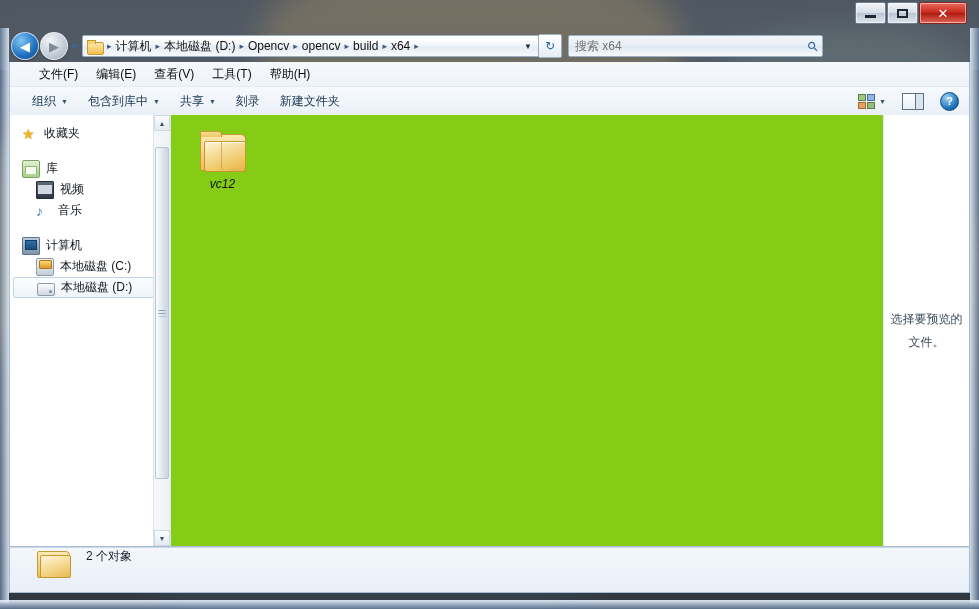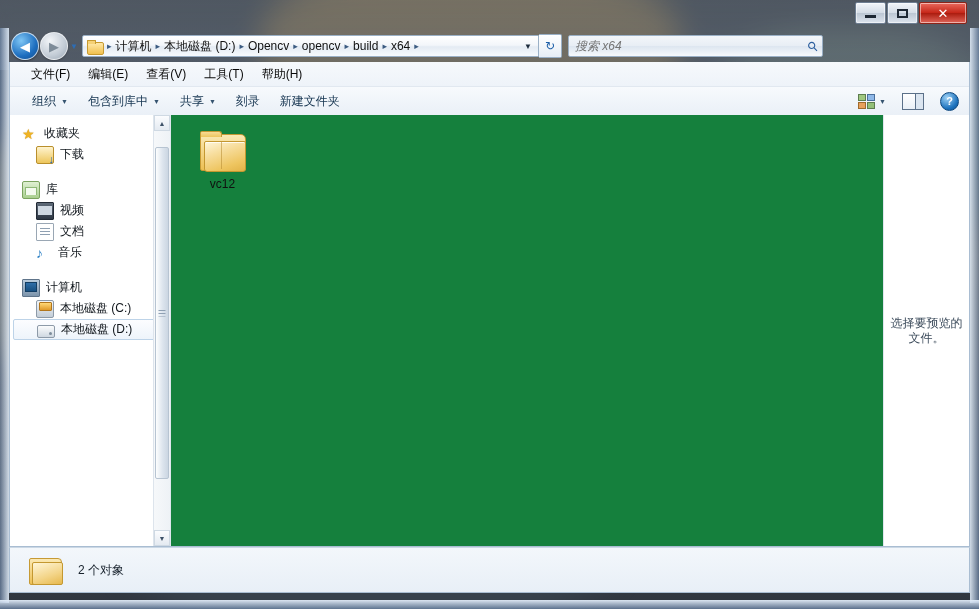--- a/index.html
+++ b/index.html
@@ -91,29 +91,29 @@
     border-radius:0 2px 2px 0;
     background:linear-gradient(180deg,#ffffff,#e6edf5);
     display:flex;align-items:center;justify-content:center;color:#1d5fa8;font-size:12px;}
   #search-box{
     margin-left:6px;width:255px;height:22px;
     border:1px solid #9ab0c6;border-radius:2px;
     background:linear-gradient(180deg,#f3f6fa 0%,#e8eef5 48%,#dde6f0 52%,#f6f9fc 100%);
     display:flex;align-items:center;box-sizing:border-box;padding:0 4px;
   }
   #search-input{flex:1;border:none;outline:none;background:transparent;font-size:12px;color:#8b8b8b;
-    font-family:"Liberation Sans","DejaVu Sans",sans-serif;font-style:italic;}
+    font-family:"Liberation Sans","DejaVu Sans",sans-serif;}
   .search-icon{color:#2c5f9e;font-size:13px;transform:rotate(-45deg);}
   
   #client{
     position:absolute;left:9px;top:62px;width:961px;height:485px;
     background:#fff;border:1px solid #a9bdd2;border-top:none;box-sizing:border-box;
   }
   #menubar{height:24px;background:linear-gradient(180deg,#f6f9fc,#eef3f9);
-    display:flex;align-items:center;padding-left:12px;border-bottom:1px solid #e1e8f0;}
+    display:flex;align-items:center;padding-left:20px;border-bottom:1px solid #e1e8f0;}
   .menu-item{padding:3px 9px;font-size:12px;color:#0a0a0a;cursor:default;}
   #cmdbar{height:28px;background:linear-gradient(180deg,#f7fafd 0%,#eaf0f7 100%);
     display:flex;align-items:center;padding-left:12px;border-bottom:1px solid #c9d7e5;}
   .cmd-item{padding:4px 10px;font-size:12px;color:#14334f;display:flex;align-items:center;gap:5px;cursor:default;}
   .cmd-caret{font-size:7px;color:#35536f;}
   #cmd-right{margin-left:auto;display:flex;align-items:center;padding-right:10px;gap:4px;}
   .view-icon{width:17px;height:15px;display:grid;grid-template-columns:1fr 1fr;grid-template-rows:1fr 1fr;gap:1px;}
   .view-icon i{display:block;border:1px solid #5d7d4f;}
   .view-icon i:nth-child(1){background:#9ec77f;}
   .view-icon i:nth-child(2){background:#8fb8e8;border-color:#4a6f9c;}
@@ -175,45 +175,45 @@
     background:linear-gradient(90deg,#f6f8fa,#eef2f6);border-left:1px solid #dde4ec;}
   .sb-btn{height:16px;display:flex;align-items:center;justify-content:center;
     background:linear-gradient(180deg,#fbfcfe,#e4eaf1);border:1px solid #cfd9e3;box-sizing:border-box;color:#3e5268;font-size:7px;}
   #nav-thumb{position:absolute;left:1px;right:1px;top:32px;height:330px;
     background:linear-gradient(90deg,#fdfefe,#dde5ee 55%,#cbd6e2);
     border:1px solid #b7c4d2;border-radius:2px;}
   #nav-thumb .grip{position:absolute;left:50%;top:50%;transform:translate(-50%,-50%);
     width:7px;height:7px;background:repeating-linear-gradient(0deg,#8fa0b3 0 1px,transparent 1px 3px);}
   #nav-scroll .sb-btn.bottom{position:absolute;bottom:0;left:0;right:0;}
   
-  #filelist{flex:1;position:relative;background:#15803d;padding:10px 0 0 14px;}
+  #filelist{flex:1;position:relative;background:#84cc16;padding:10px 0 0 14px;font-style:italic;}
   .tile{width:75px;display:inline-block;vertical-align:top;text-align:center;padding:6px 2px 4px;margin-right:4px;position:relative;cursor:default;box-sizing:border-box;}
   .tile.hover{background:#f2f7fd;border:1px solid #bcd6ef;border-radius:3px;padding:5px 1px 3px;}
   .folder-ico{width:50px;height:42px;margin:0 auto 4px;position:relative;}
   .folder-ico .back{position:absolute;left:2px;top:3px;width:44px;height:35px;border-radius:2px 5px 2px 2px;
     background:linear-gradient(180deg,#fbe9b4,#edc054);border:1px solid #c69a34;}
   .folder-ico .tab{position:absolute;left:2px;top:0px;width:20px;height:5px;border-radius:2px 3px 0 0;
     background:linear-gradient(180deg,#f9dc96,#eec65e);border:1px solid #c69a34;border-bottom:none;}
   .folder-ico .front{position:absolute;left:6px;top:10px;width:40px;height:29px;border-radius:2px 2px 3px 3px;
     background:linear-gradient(160deg,#fff6d8 0%,#f7dd9c 35%,#eec560 75%,#e2b348 100%);
     border:1px solid #c49830;
     box-shadow:inset 0 1px 0 rgba(255,255,255,.8);}
   .folder-ico .crease{position:absolute;left:23px;top:11px;width:1px;height:27px;background:rgba(182,140,50,.55);}
   .tile-label{font-size:12px;color:#101010;line-height:14px;}
   .tile-check{position:absolute;left:4px;top:4px;width:13px;height:13px;border:1px solid #9aa9b8;background:#fff;border-radius:1px;}
   
   #preview{width:86px;border-left:1px solid #dfe6ee;background:#fff;
     display:flex;align-items:center;justify-content:center;padding:0 6px;box-sizing:border-box;}
-  #preview-text{font-size:12px;color:#3d4c5c;text-align:center;line-height:15px;}
+  #preview-text{font-size:12px;color:#3d4c5c;text-align:center;line-height:23px;}
   
   #statusbar{
     position:absolute;left:9px;top:547px;width:961px;height:46px;
     background:linear-gradient(180deg,#f3f7fb 0%,#e8eff7 100%);
     border:1px solid #a9bdd2;border-top:1px solid #cbd8e5;box-sizing:border-box;
-    display:flex;align-items:center;padding-left:18px;
+    display:flex;align-items:flex-start;padding-left:26px;
   }
   .status-folder{width:36px;height:30px;position:relative;margin-right:14px;}
   .status-folder .sb{position:absolute;left:1px;top:3px;width:31px;height:25px;border-radius:2px 4px 2px 2px;
     background:linear-gradient(180deg,#fbe9b4,#edc054);border:1px solid #c69a34;}
   .status-folder .sf{position:absolute;left:4px;top:7px;width:29px;height:21px;border-radius:2px;
     background:linear-gradient(160deg,#fff6d8,#f3d487 60%,#e6b84d);border:1px solid #c49830;}
   #status-text{font-size:12px;color:#17212c;}
 </style>
 </head>
 <body>
@@ -331,38 +331,30 @@
     <div id="panes">
 
       <div id="navpane">
         <div id="navlist">
 
           <div class="nav-group">
             <div class="nav-row">
               <span class="nico ic-star">★</span>
               <span>收藏夹</span>
             </div>
-            <div class="nav-row child">
-              <span class="nico ic-download"></span>
-              <span>下载</span>
-            </div>
           </div>
 
           <div class="nav-group">
             <div class="nav-row">
               <span class="nico ic-library"></span>
               <span>库</span>
             </div>
             <div class="nav-row child">
               <span class="nico ic-video"></span>
               <span>视频</span>
-            </div>
-            <div class="nav-row child">
-              <span class="nico ic-doc"></span>
-              <span>文档</span>
             </div>
             <div class="nav-row child">
               <span class="nico ic-music">♪</span>
               <span>音乐</span>
             </div>
           </div>
 
 
           <div class="nav-group">
             <div class="nav-row">

